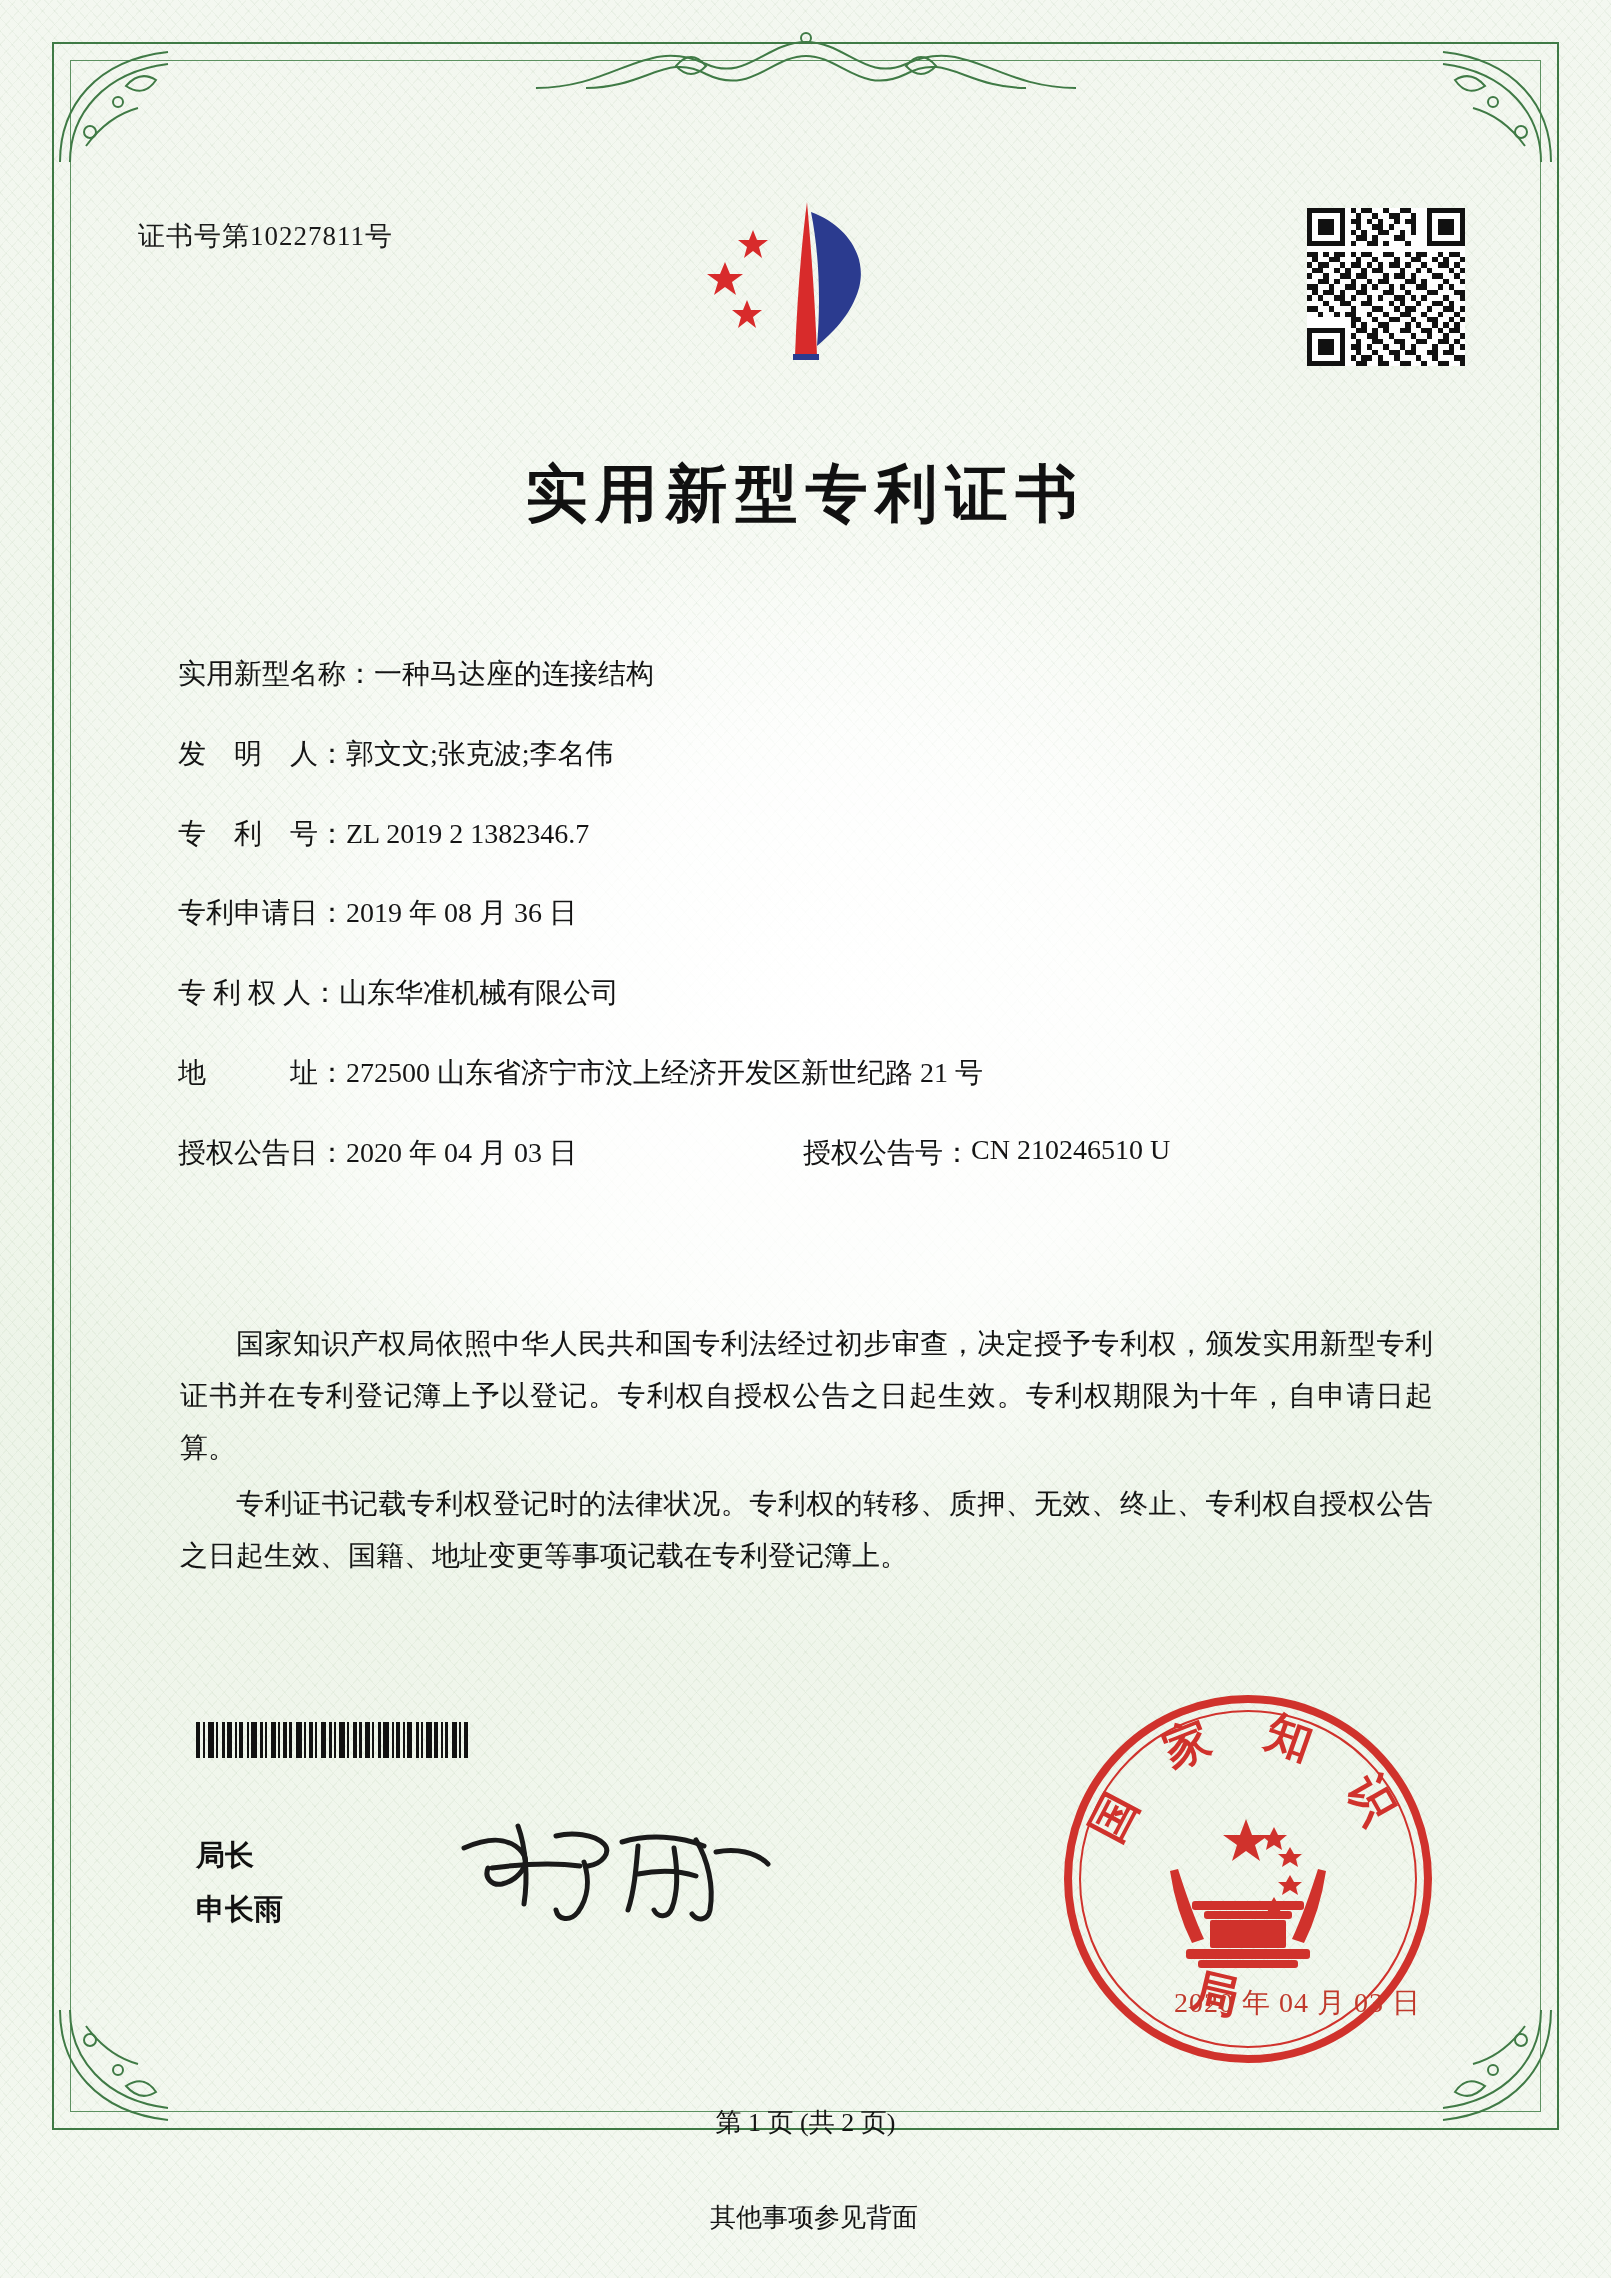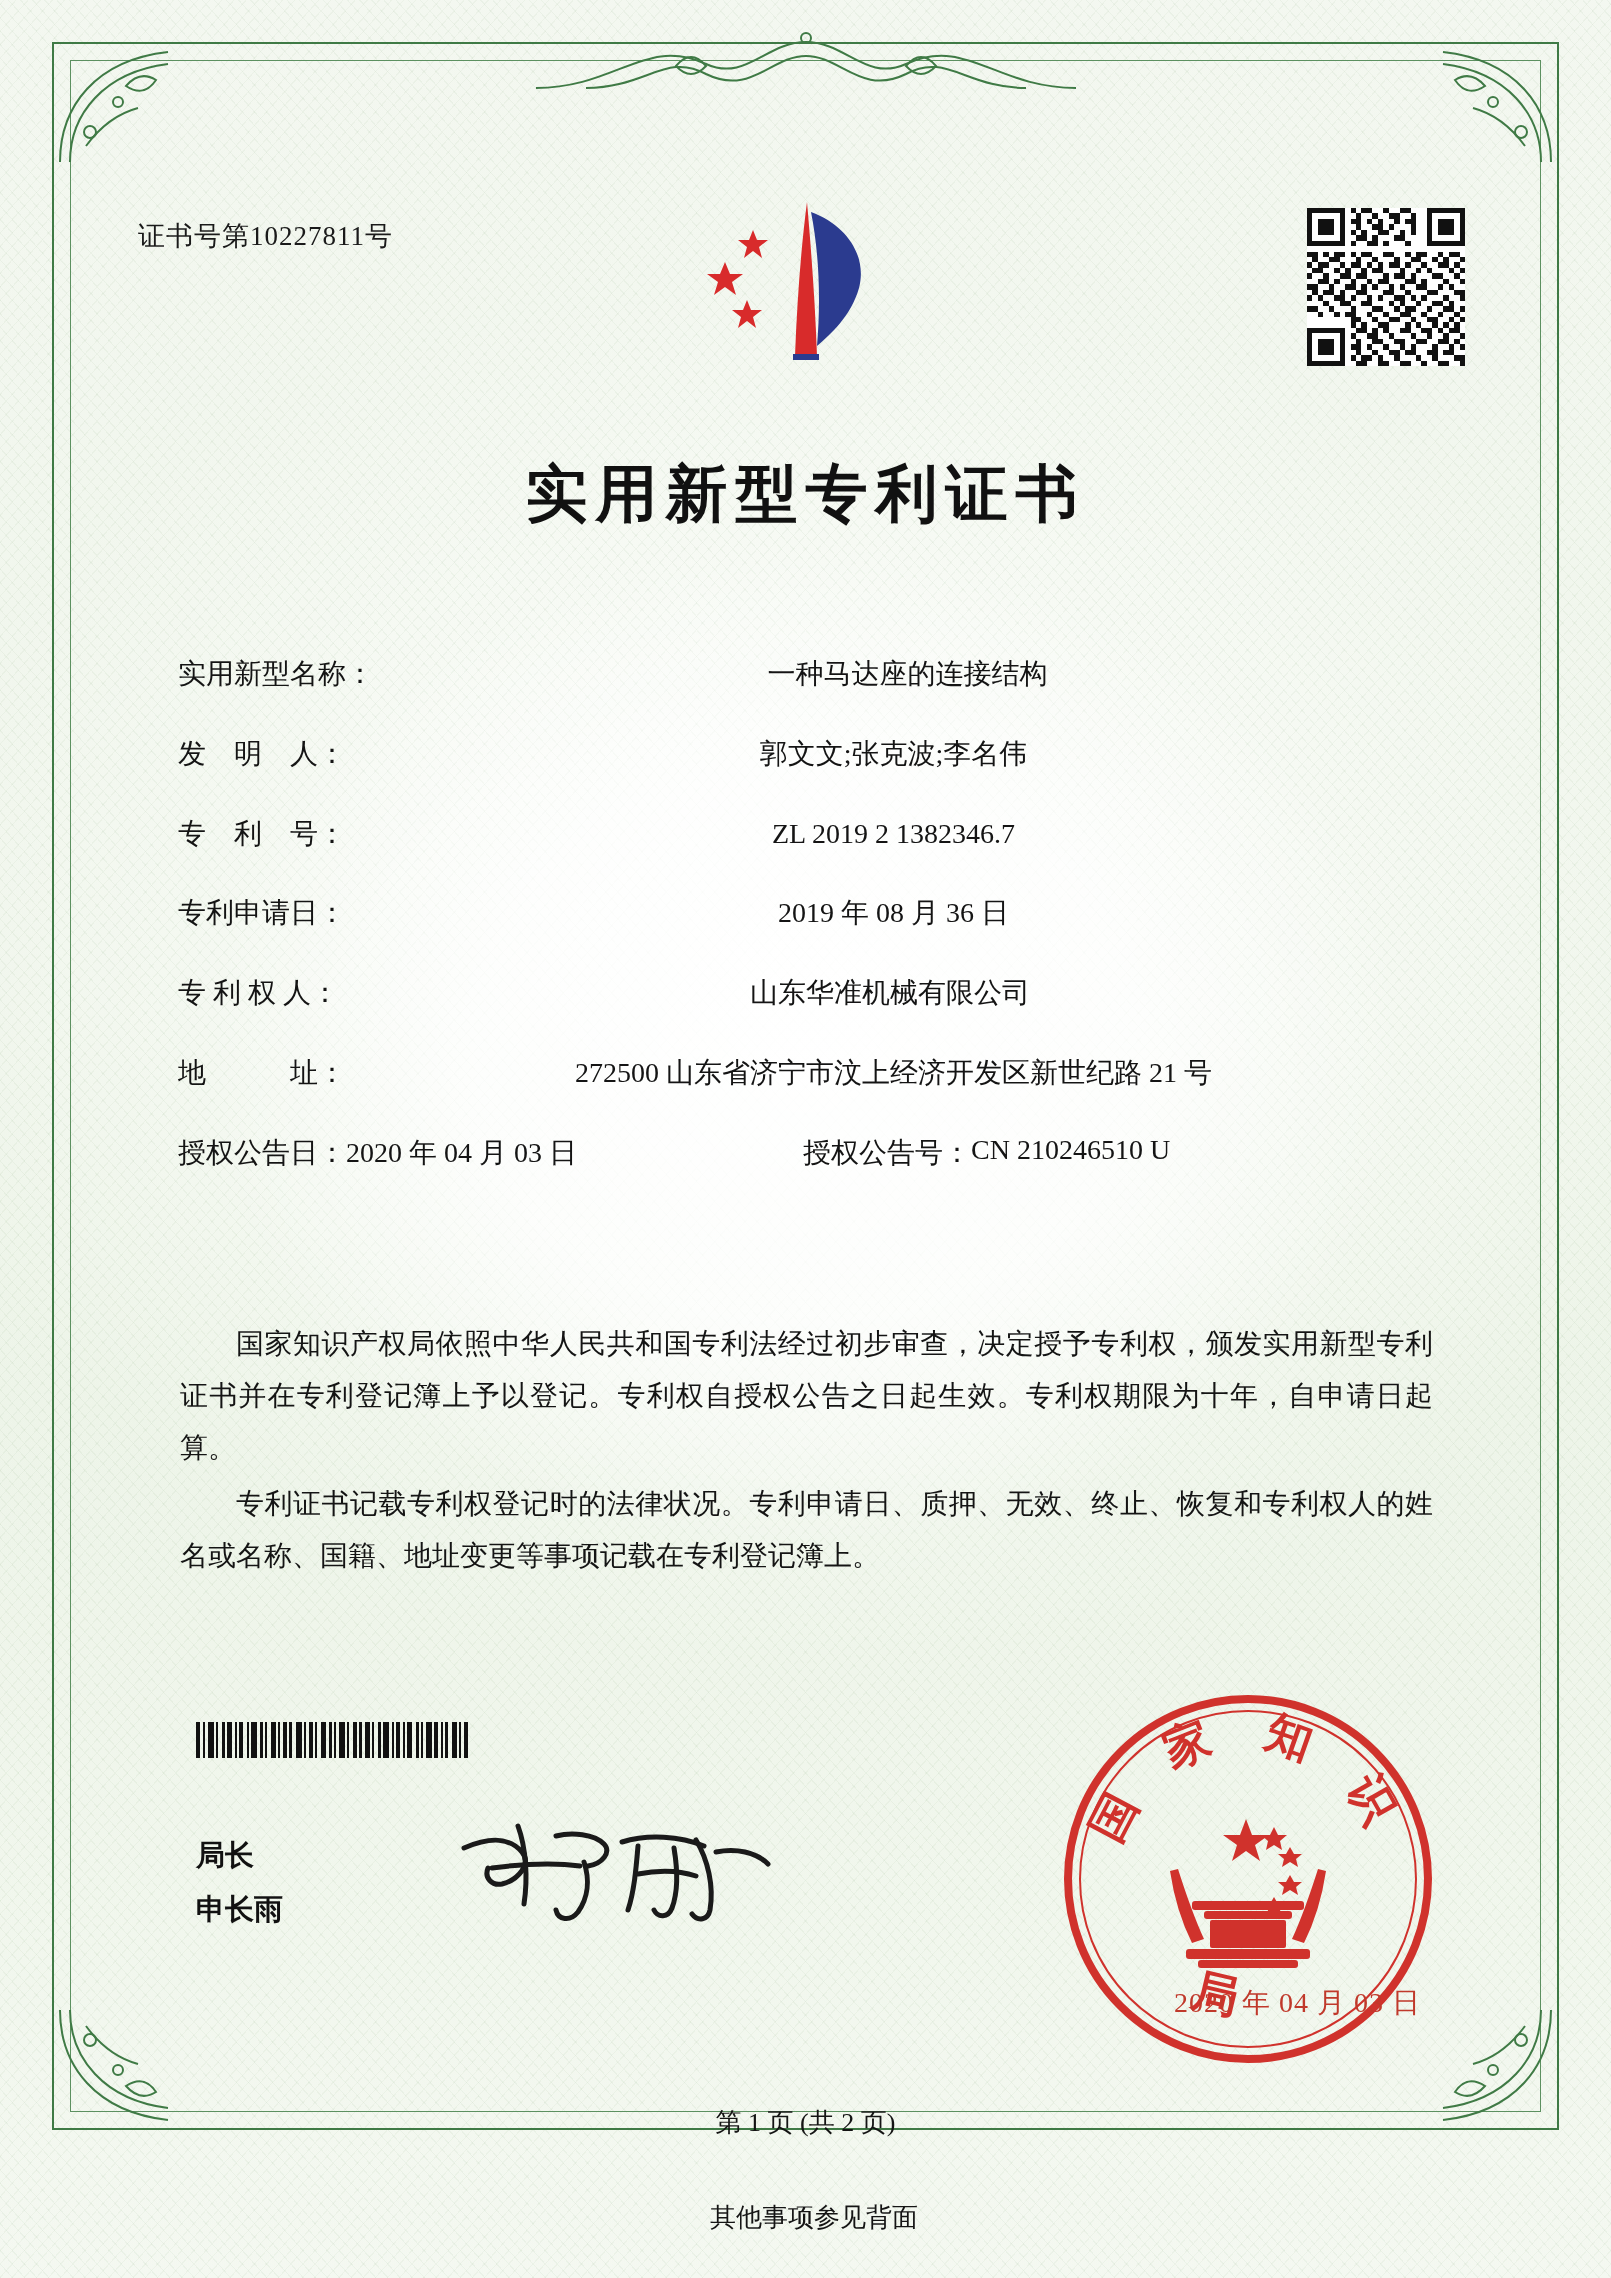--- a/index.html
+++ b/index.html
@@ -126,21 +126,20 @@
     font-weight: 700;
     letter-spacing: 8px;
     color: #111;
   }
 
   .fields {
     position: absolute;
     left: 178px;
     top: 655px;
     right: 170px;
-    text-align: center;
   }
   .field-row {
     display: flex;
     align-items: baseline;
     margin-bottom: 42px;
     font-size: 28px;
     line-height: 1.35;
     color: #141414;
   }
   .field-label {
@@ -587,21 +586,21 @@
       </span>
       <span class="pub-right">
         <span>授权公告号：</span>
         <span>CN 210246510 U</span>
       </span>
     </div>
   </div>
 
   <div class="paragraphs">
     <p>国家知识产权局依照中华人民共和国专利法经过初步审查，决定授予专利权，颁发实用新型专利证书并在专利登记簿上予以登记。专利权自授权公告之日起生效。专利权期限为十年，自申请日起算。</p>
-    <p>专利证书记载专利权登记时的法律状况。专利申请日、质押、无效、终止、恢复和专利权人的姓名或名称、国籍、地址变更等事项记载在专利登记簿上。</p>
+    <p>专利证书记载专利权登记时的法律状况。专利权的转移、质押、无效、终止、专利权自授权公告之日起生效、国籍、地址变更等事项记载在专利登记簿上。</p>
   </div>
 
   <div class="barcode">
     <i style="width:4px"></i>
       <i style="width:3px;background:transparent"></i>
     <i style="width:2px"></i>
       <i style="width:3px;background:transparent"></i>
     <i style="width:6px"></i>
       <i style="width:2px;background:transparent"></i>
     <i style="width:2px"></i>

